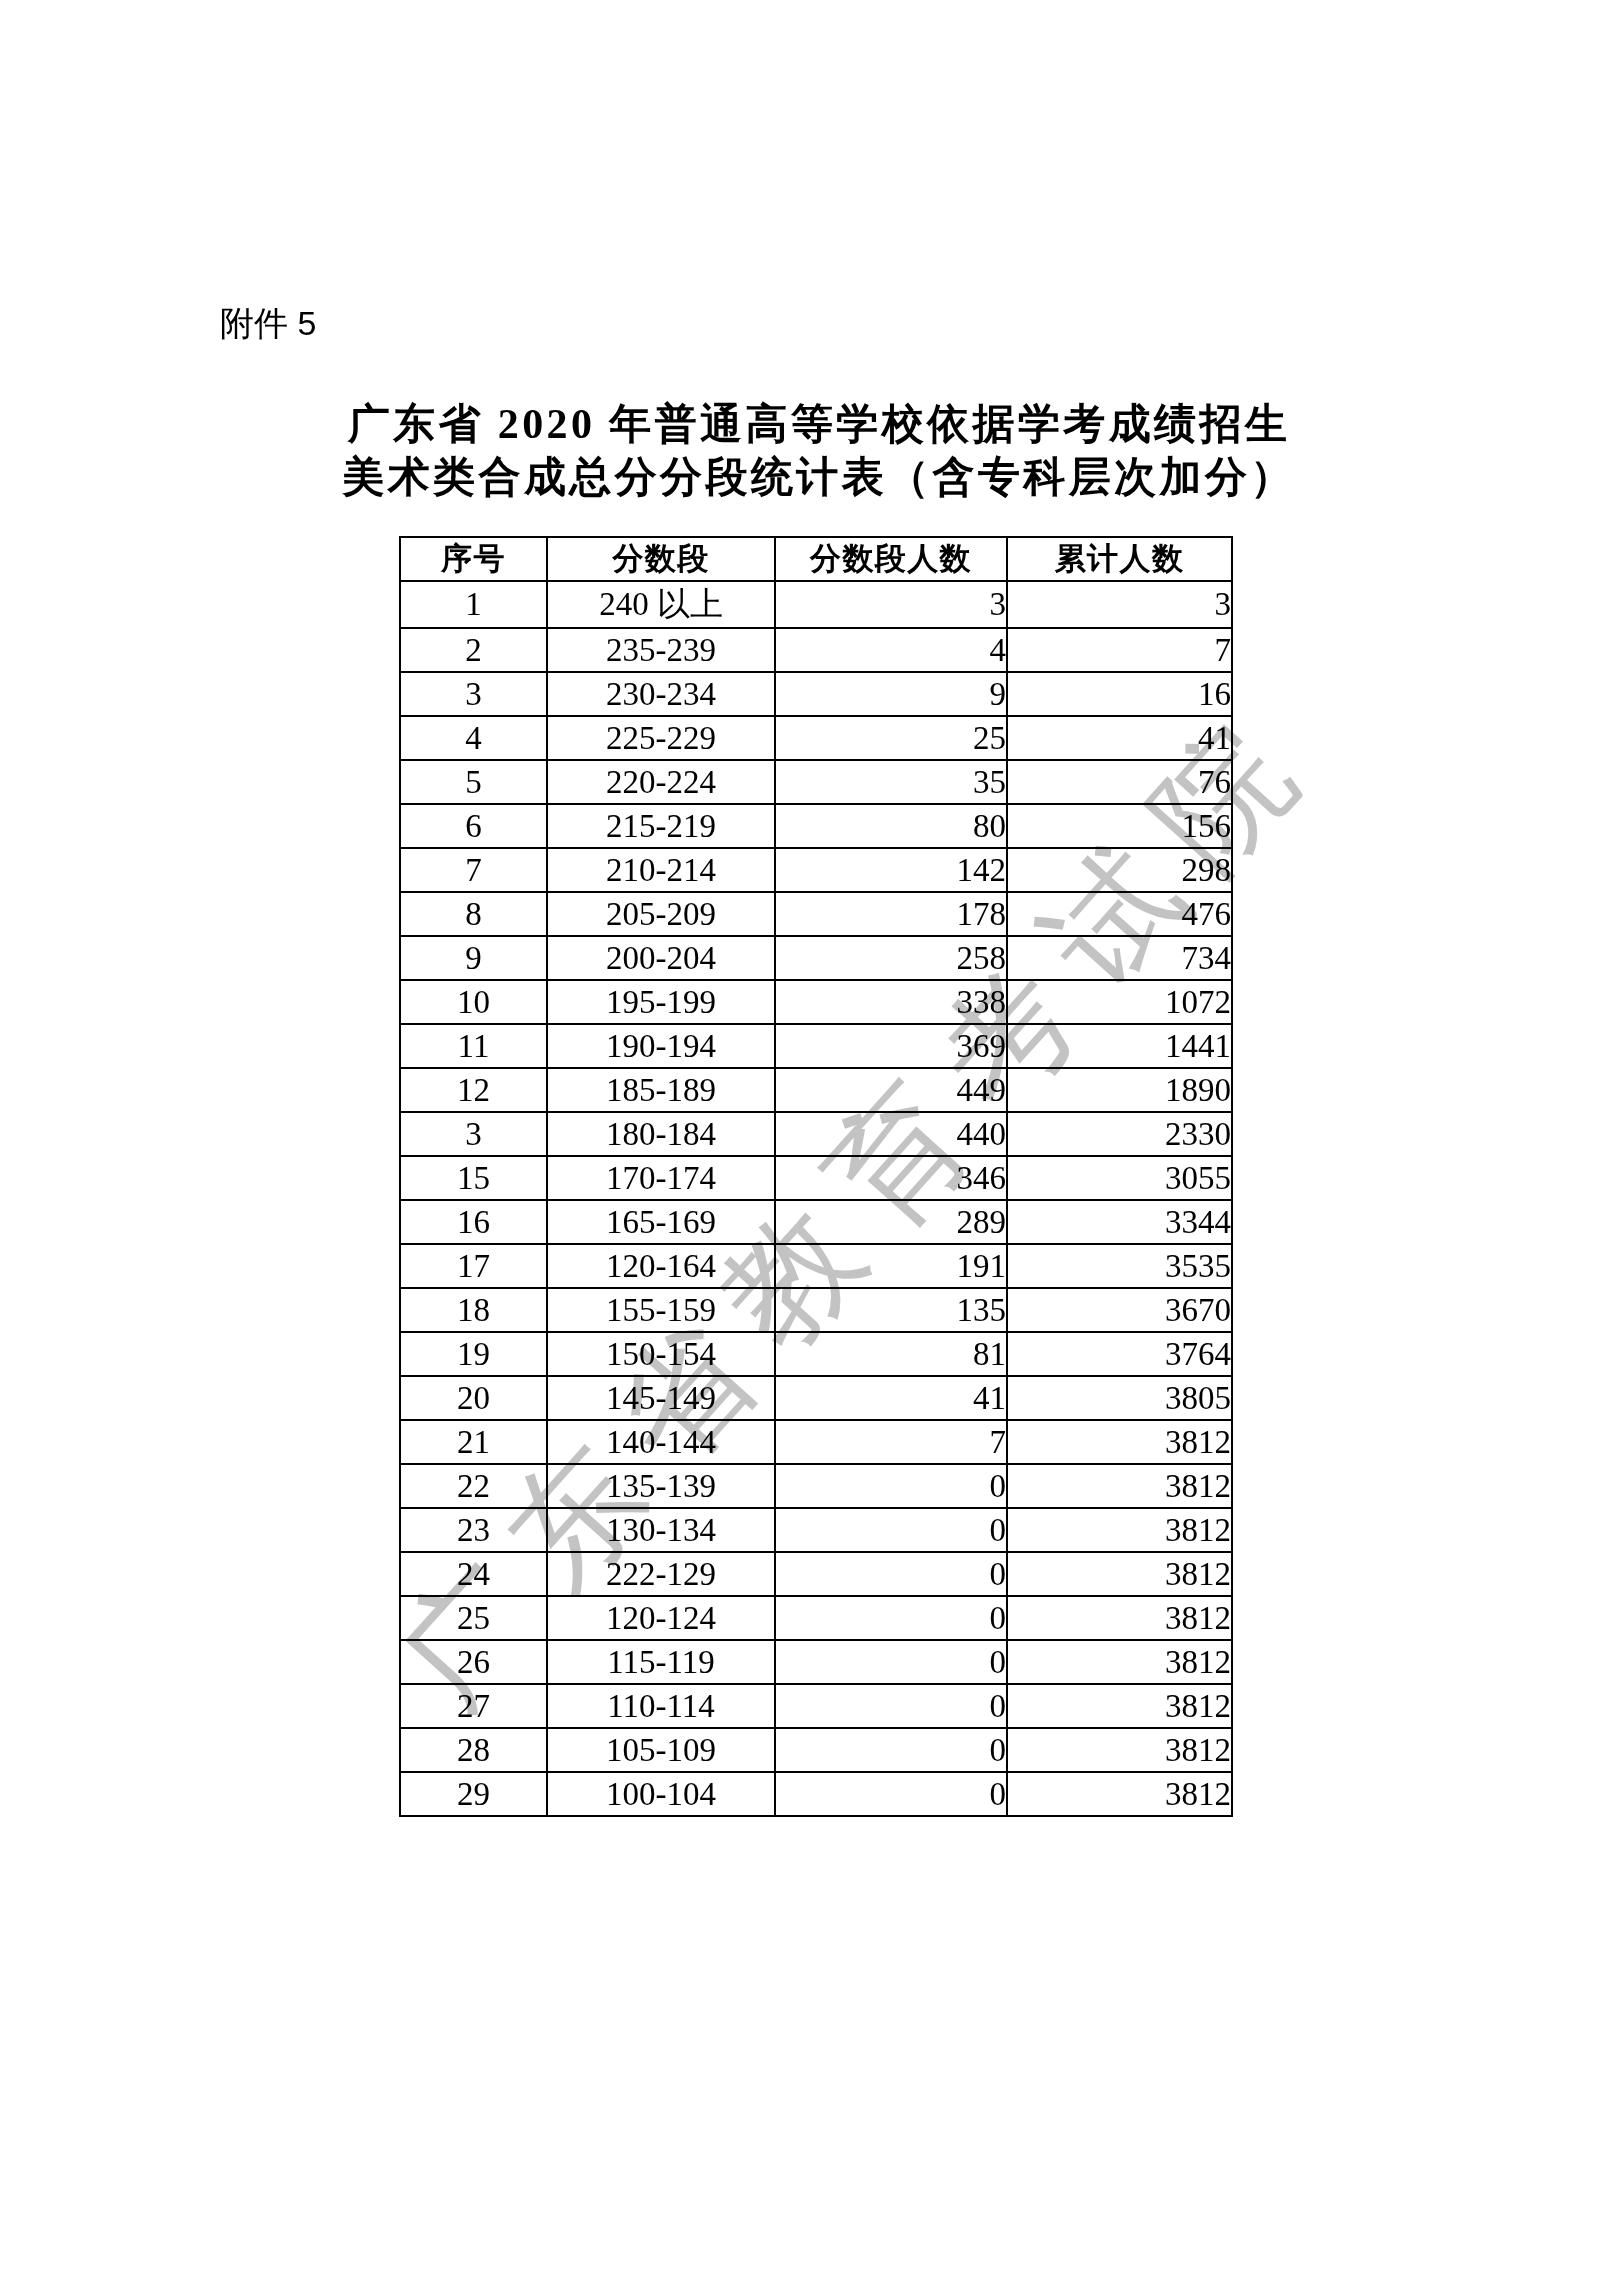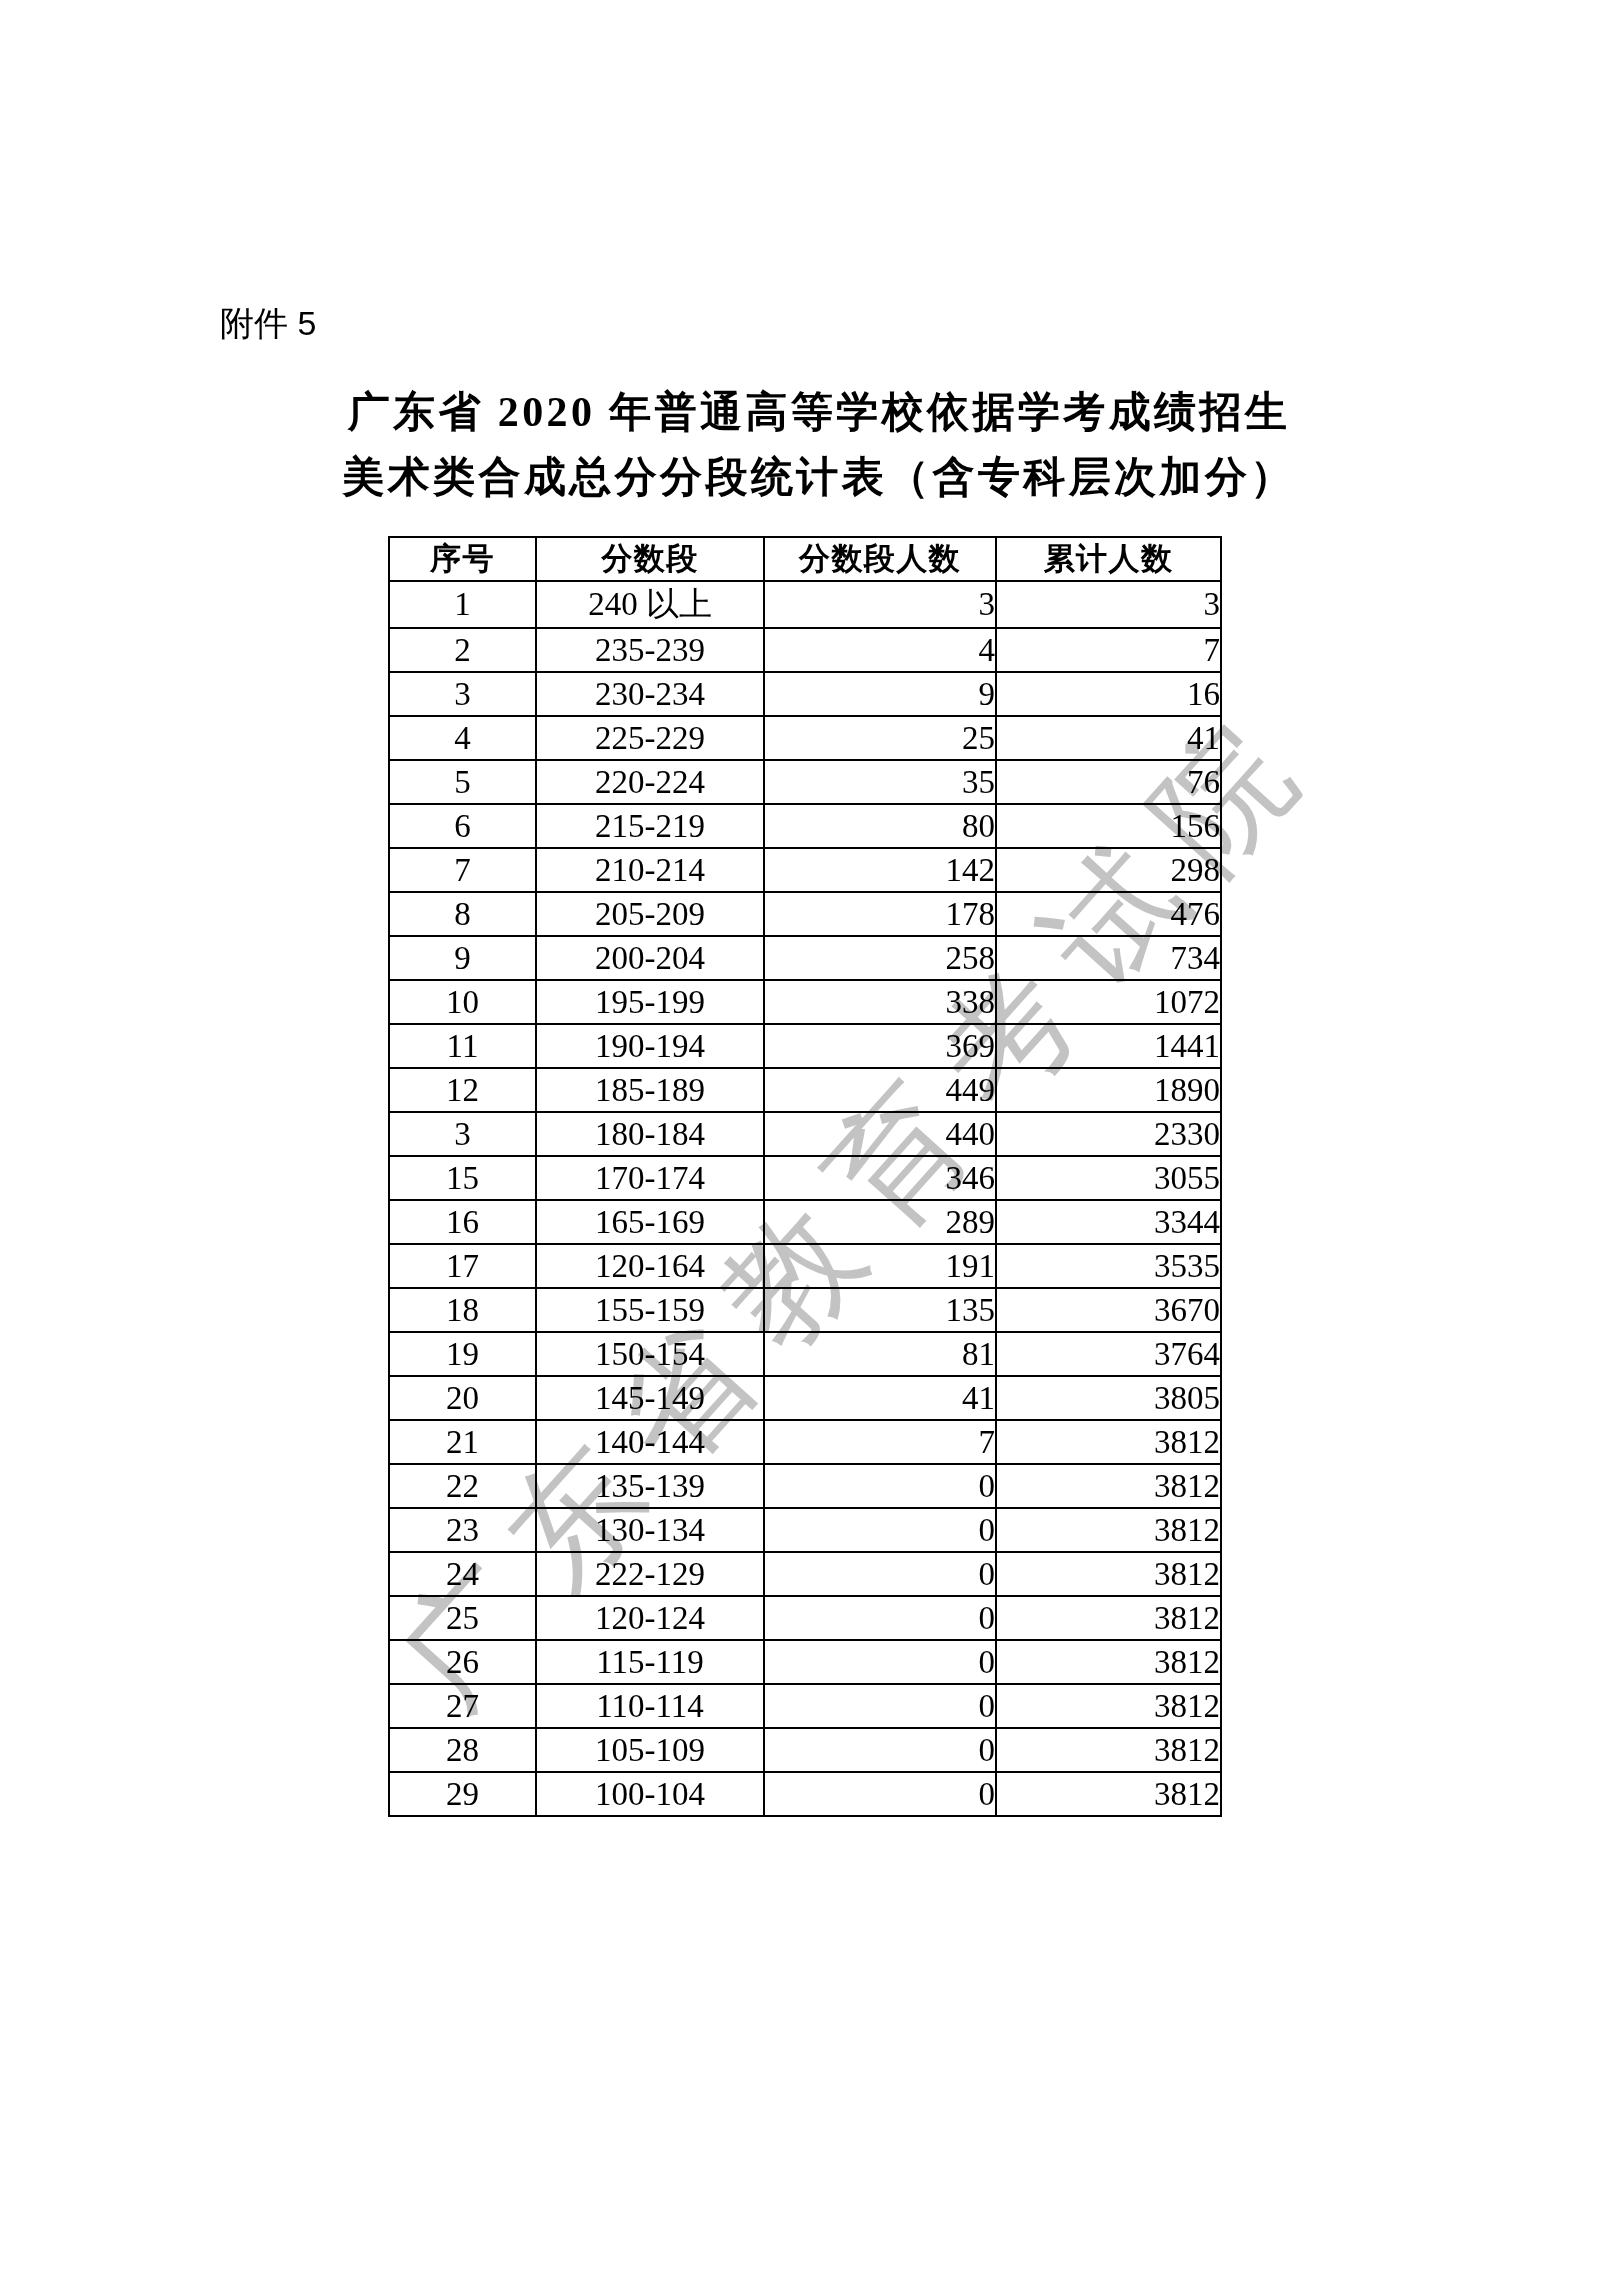--- a/index.html
+++ b/index.html
@@ -38,25 +38,25 @@
     position:absolute;
     left:327px;width:984px;
     text-align:center;
     font-weight:bold;
     font-size:42px;line-height:48px;
     letter-spacing:3.4px;
     white-space:nowrap;
     z-index:2;
     font-family:"Liberation Serif","DejaVu Serif",serif;
   }
-  .title.line1{top:388px;}
+  .title.line1{top:400px;}
   .title.line2{top:453px;}
   table.score{
     position:absolute;
-    left:388px;top:536px;
+    left:399px;top:536px;
     border-collapse:collapse;
     table-layout:fixed;
     background:transparent;
     z-index:2;
   }
   table.score{border:2.7px solid #000;}
   table.score th, table.score td{
     border:2px solid #000;
     vertical-align:middle;
     padding:0;

